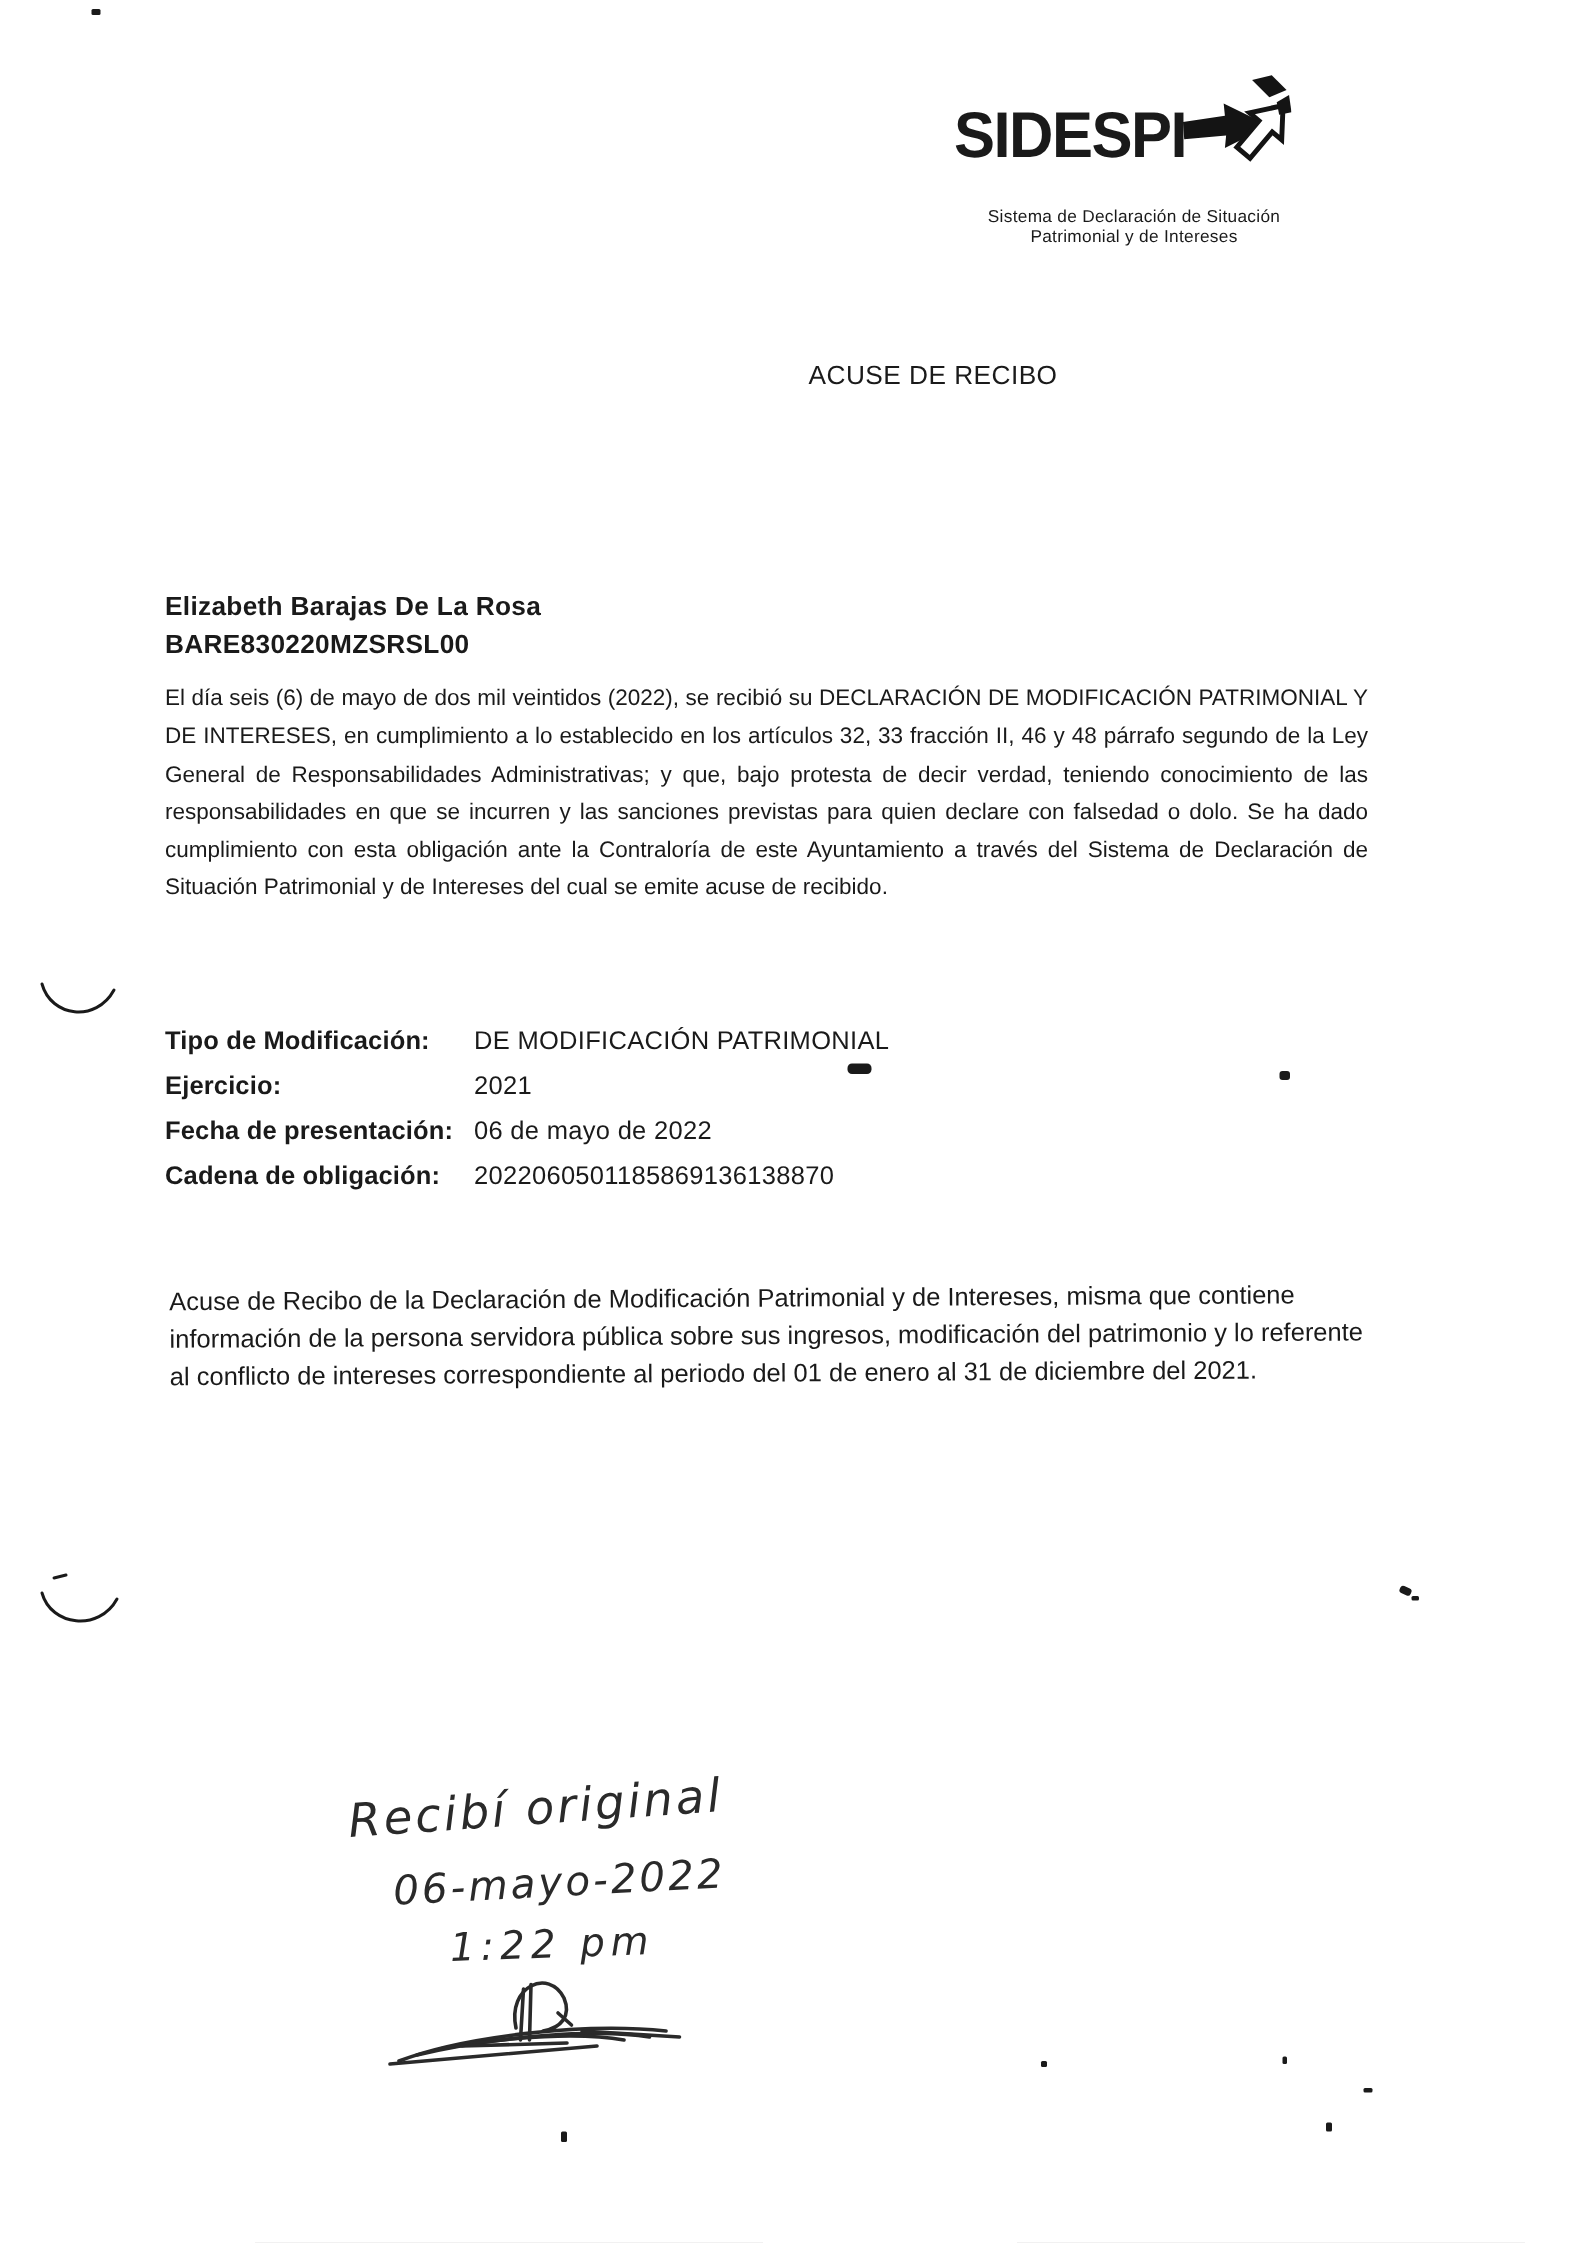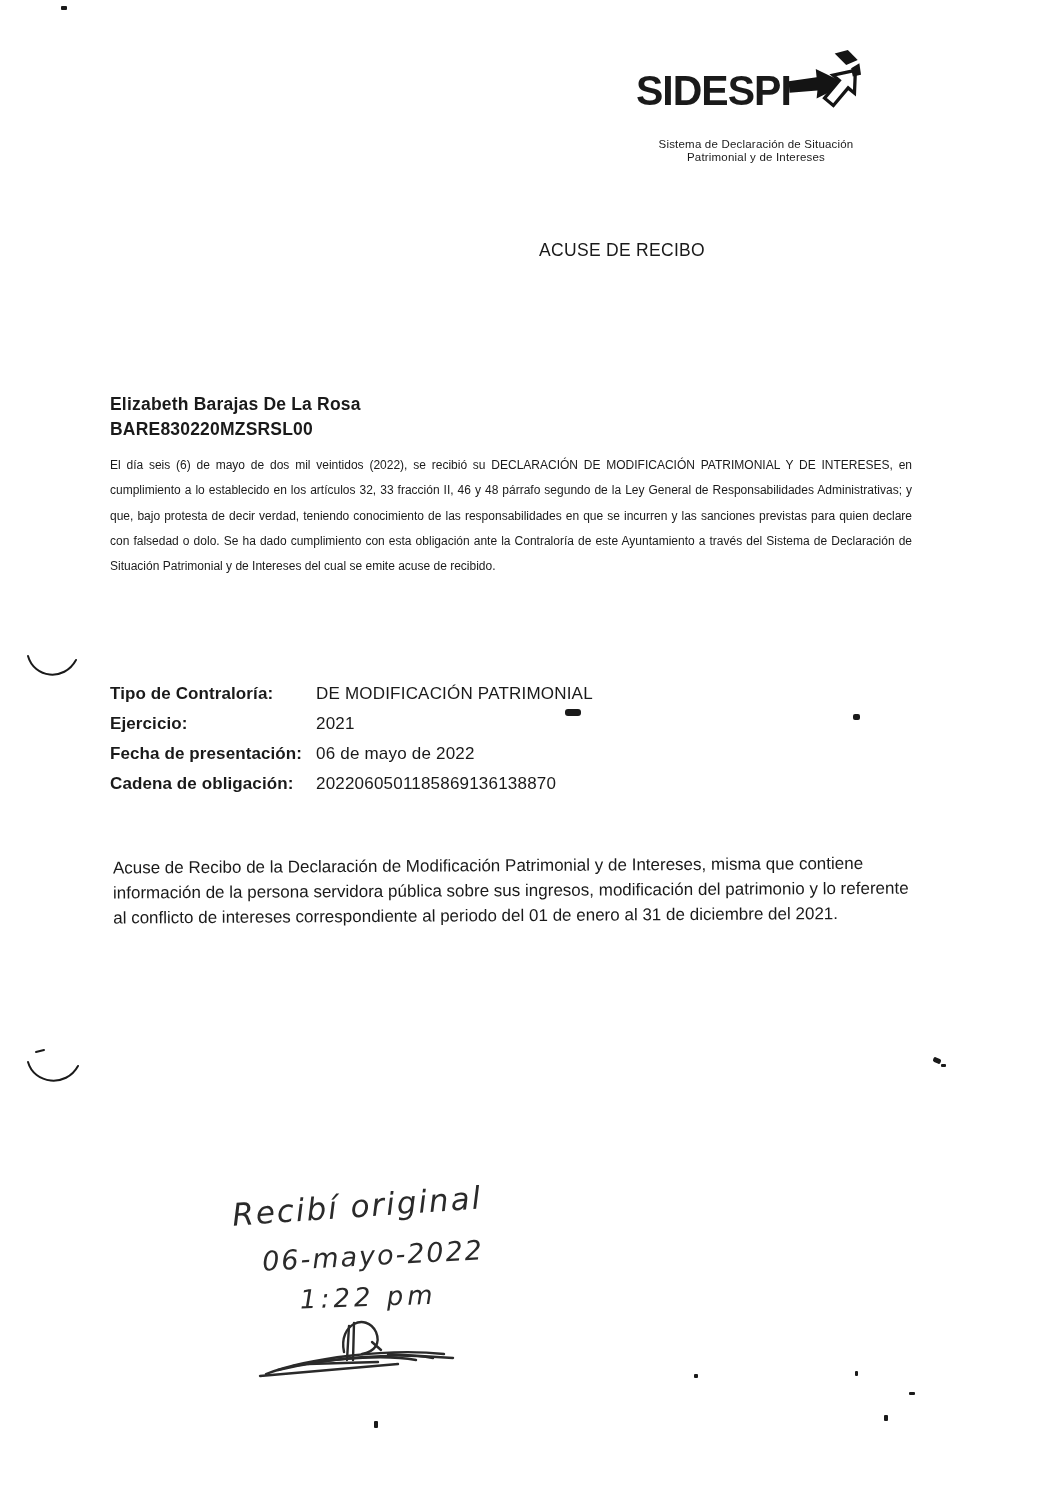--- a/index.html
+++ b/index.html
@@ -64,21 +64,21 @@
     line-height: 25px;
     letter-spacing: 0.2px;
   }
 
   
   .body-par {
     position: absolute;
     left: 110px;
     top: 453px;
     width: 802px;
-    font-size: 12px;
+    font-size: 15px;
     line-height: 25.3px;
     text-align: justify;
   }
   .summary-par {
     position: absolute;
     left: 113px;
     top: 853px;
     width: 812px;
     font-size: 17px;
     line-height: 25px;
@@ -154,21 +154,21 @@
 
   <div class="recipient">
     <div>Elizabeth Barajas De La Rosa</div>
     <div>BARE830220MZSRSL00</div>
   </div>
 
   <div class="body-par">El día seis (6) de mayo de dos mil veintidos (2022), se recibió su DECLARACIÓN DE MODIFICACIÓN PATRIMONIAL Y DE INTERESES, en cumplimiento a lo establecido en los artículos 32, 33 fracción II, 46 y 48 párrafo segundo de la Ley General de Responsabilidades Administrativas; y que, bajo protesta de decir verdad, teniendo conocimiento de las responsabilidades en que se incurren y las sanciones previstas para quien declare con falsedad o dolo. Se ha dado cumplimiento con esta obligación ante la Contraloría de este Ayuntamiento a través del Sistema de Declaración de Situación Patrimonial y de Intereses del cual se emite acuse de recibido.</div>
 
   <div class="details">
     <div class="detail-row">
-      <span class="detail-label">Tipo de Contraloría:</span>
+      <span class="detail-label">Tipo de Modificación:</span>
       <span class="detail-value">DE MODIFICACIÓN PATRIMONIAL</span>
     </div>
     <div class="detail-row">
       <span class="detail-label">Ejercicio:</span>
       <span class="detail-value">2021</span>
     </div>
     <div class="detail-row">
       <span class="detail-label">Fecha de presentación:</span>
       <span class="detail-value">06 de mayo de 2022</span>
     </div>

